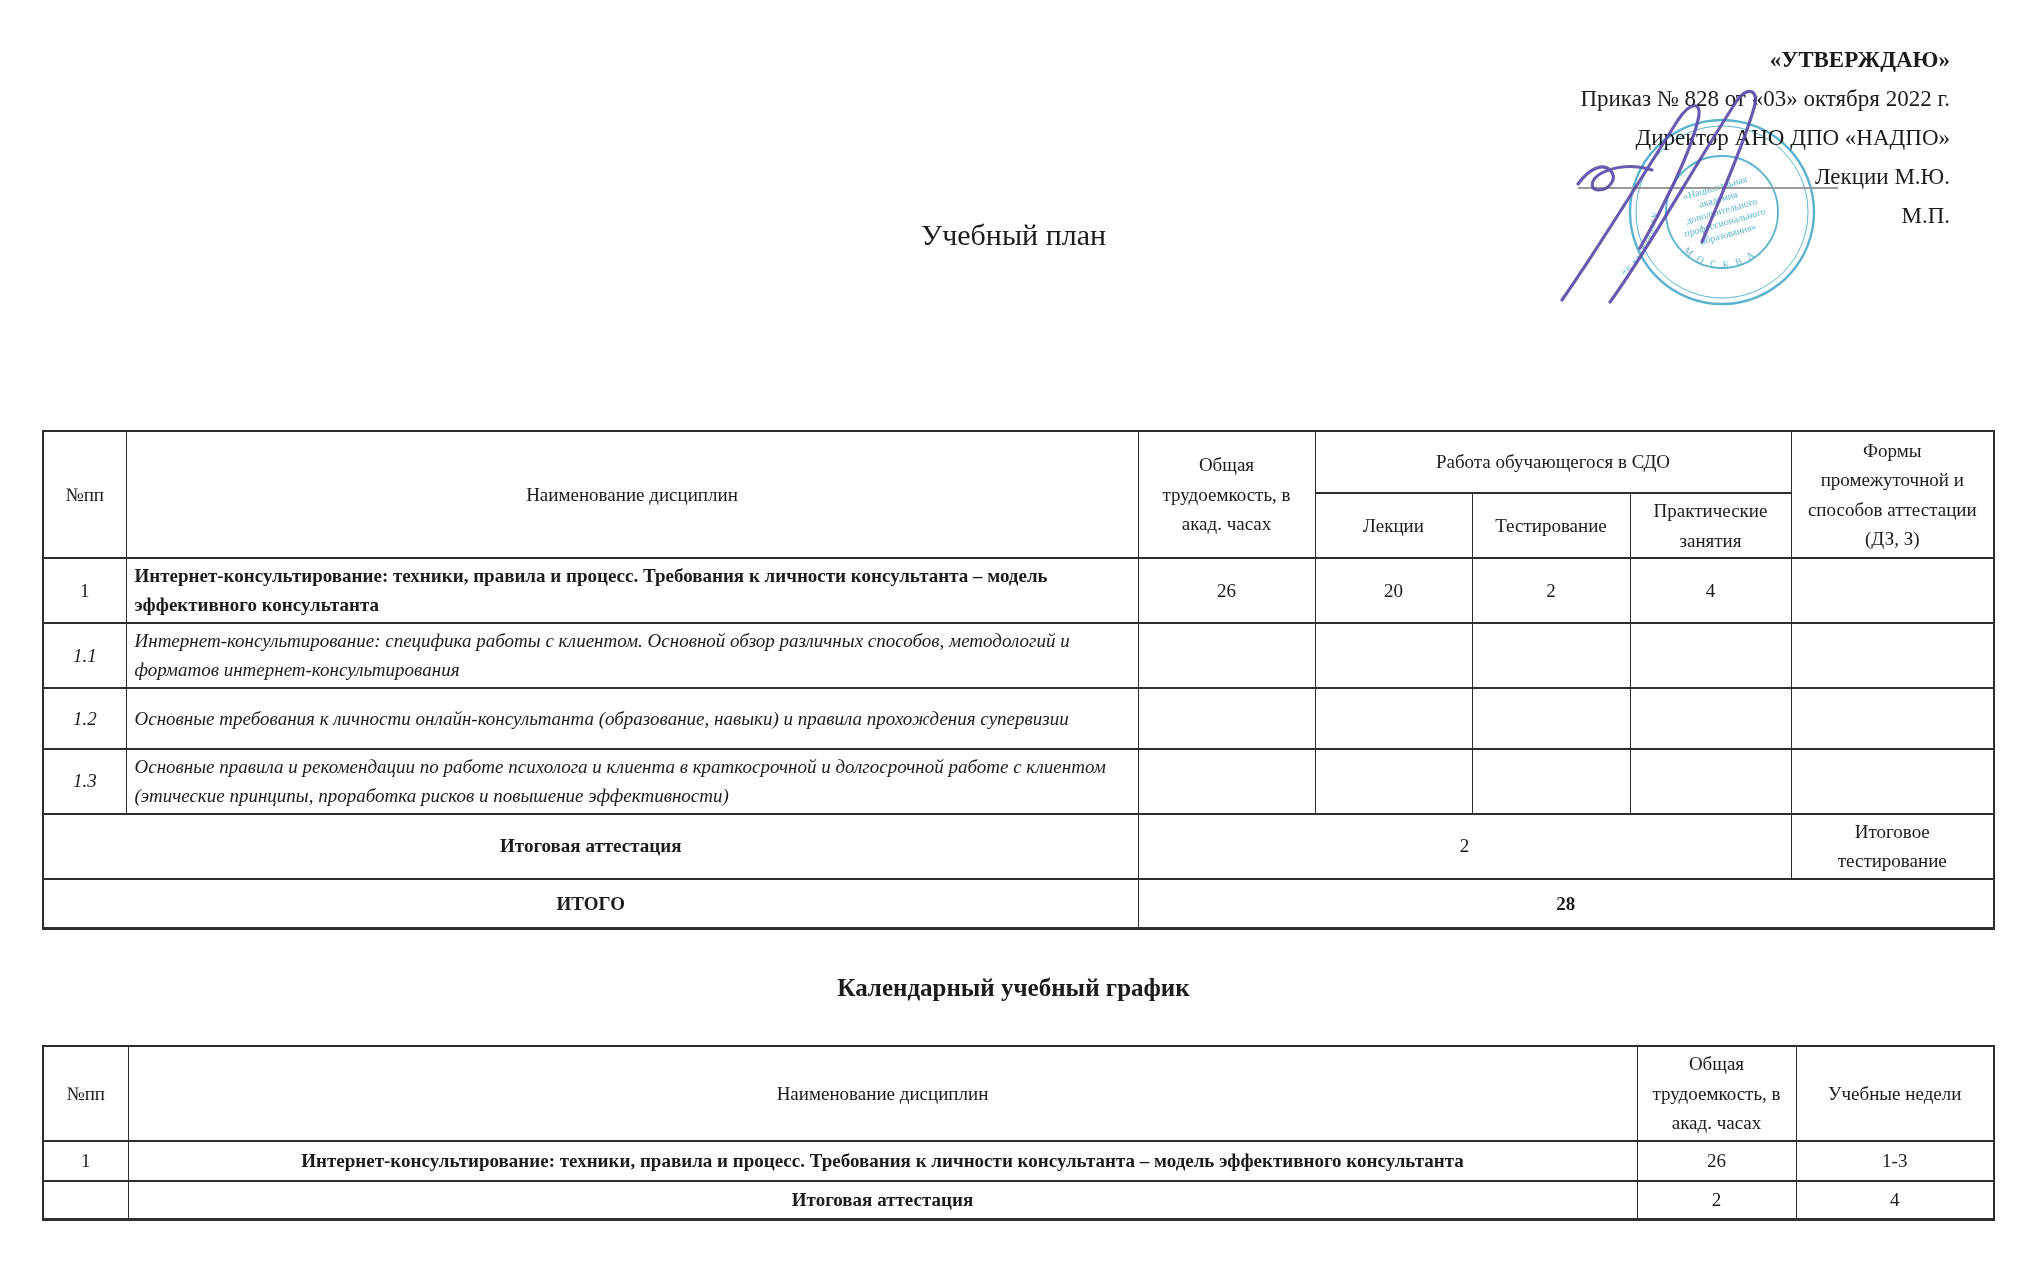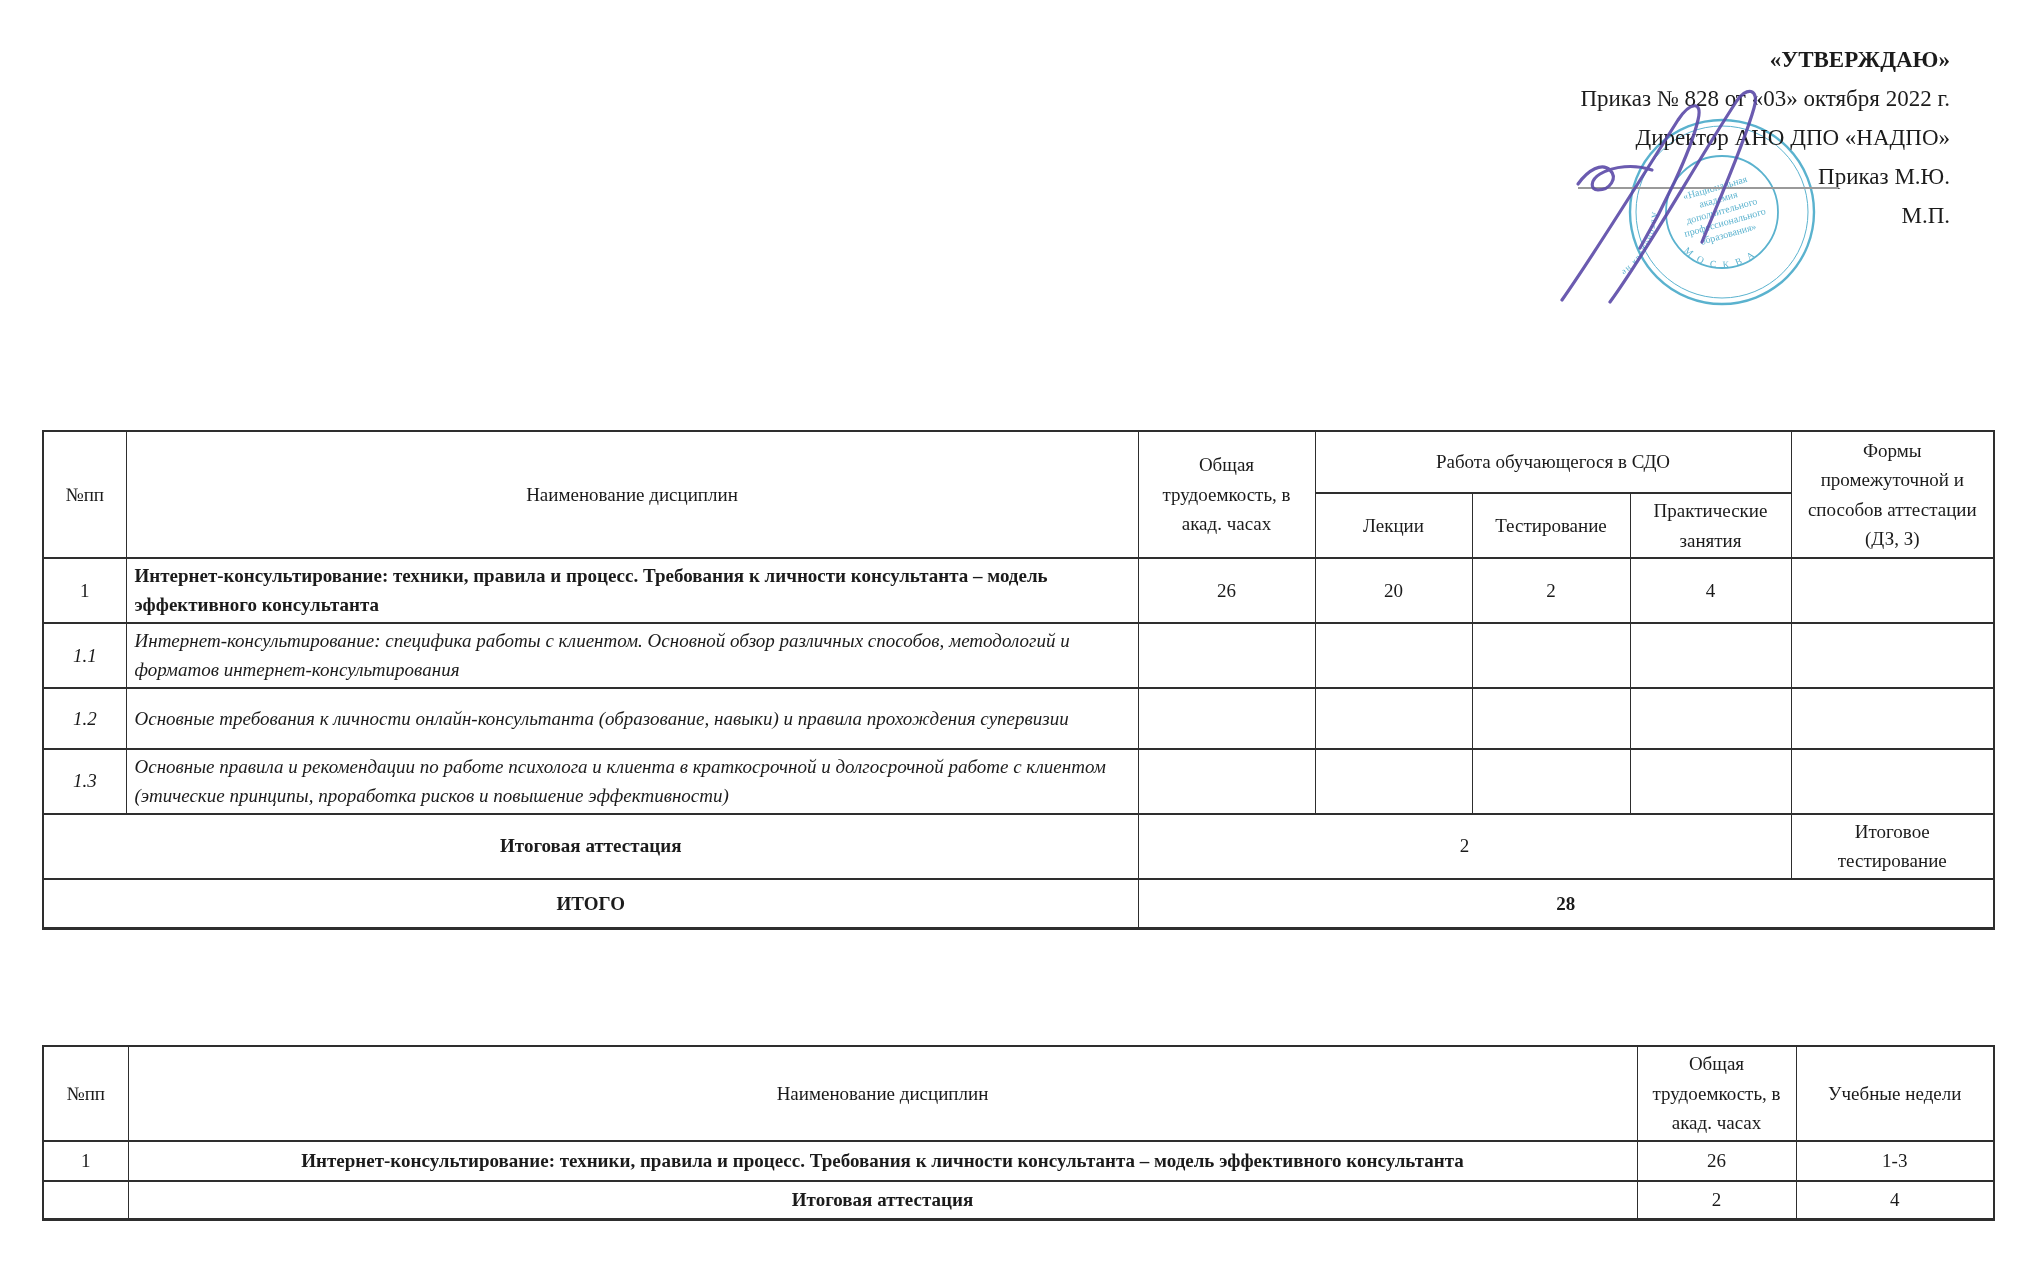--- a/index.html
+++ b/index.html
@@ -58,34 +58,35 @@
       <text x="100" y="102">дополнительного</text>
       <text x="100" y="114">профессионального</text>
       <text x="100" y="126">образования»</text>
     </g>
   </svg>
 
   <div class="approval">
     <div class="line bold">«УТВЕРЖДАЮ»</div>
     <div class="line">Приказ № 828 от «03» октября 2022 г.</div>
     <div class="line">Директор АНО ДПО «НАДПО»</div>
-    <div class="line">Приказ М.Ю.</div>
+    <div class="line">Лекции М.Ю.</div>
     <div class="line">М.П.</div>
   </div>
 
   <div class="sig-underline"></div>
 
   <svg class="signature-svg" viewBox="0 0 380 280">
     <g fill="none" style="stroke:var(--signature-color)" stroke-width="3.2" stroke-linecap="round" opacity="0.9">
       <path d="M 22 242 C 55 195 95 130 138 62 C 150 44 163 42 158 62 C 150 96 122 152 100 190"></path>
       <path d="M 70 244 C 108 192 150 115 196 44 C 206 28 220 30 214 50 C 204 86 180 140 162 184"></path>
       <path d="M 38 126 C 48 112 62 104 70 112 C 78 120 70 132 58 132 C 50 132 50 122 60 116 C 74 108 94 106 112 112"></path>
     </g>
   </svg>
 
+  <div class="doc-title">Учебный план</div>
 
   <table id="curriculum-table">
     <colgroup>
       <col style="width:83px">
         <col style="width:1012px">
         <col style="width:177px">
       <col style="width:157px">
         <col style="width:158px">
         <col style="width:161px">
         <col style="width:203px">
@@ -144,20 +145,21 @@
       <td colspan="4">2</td>
       <td>Итоговое тестирование</td>
     </tr>
     <tr style="height:50px">
       <td colspan="2" class="b">ИТОГО</td>
       <td colspan="5" class="b">28</td>
     </tr>
   </tbody>
     </table>
 
+  <div class="schedule-title">Календарный учебный график</div>
 
   <table id="schedule-table">
     <colgroup>
       <col style="width:85px">
         <col style="width:1509px">
         <col style="width:159px">
         <col style="width:198px">
     </colgroup>
     <tbody>
         <tr style="height:95px">

